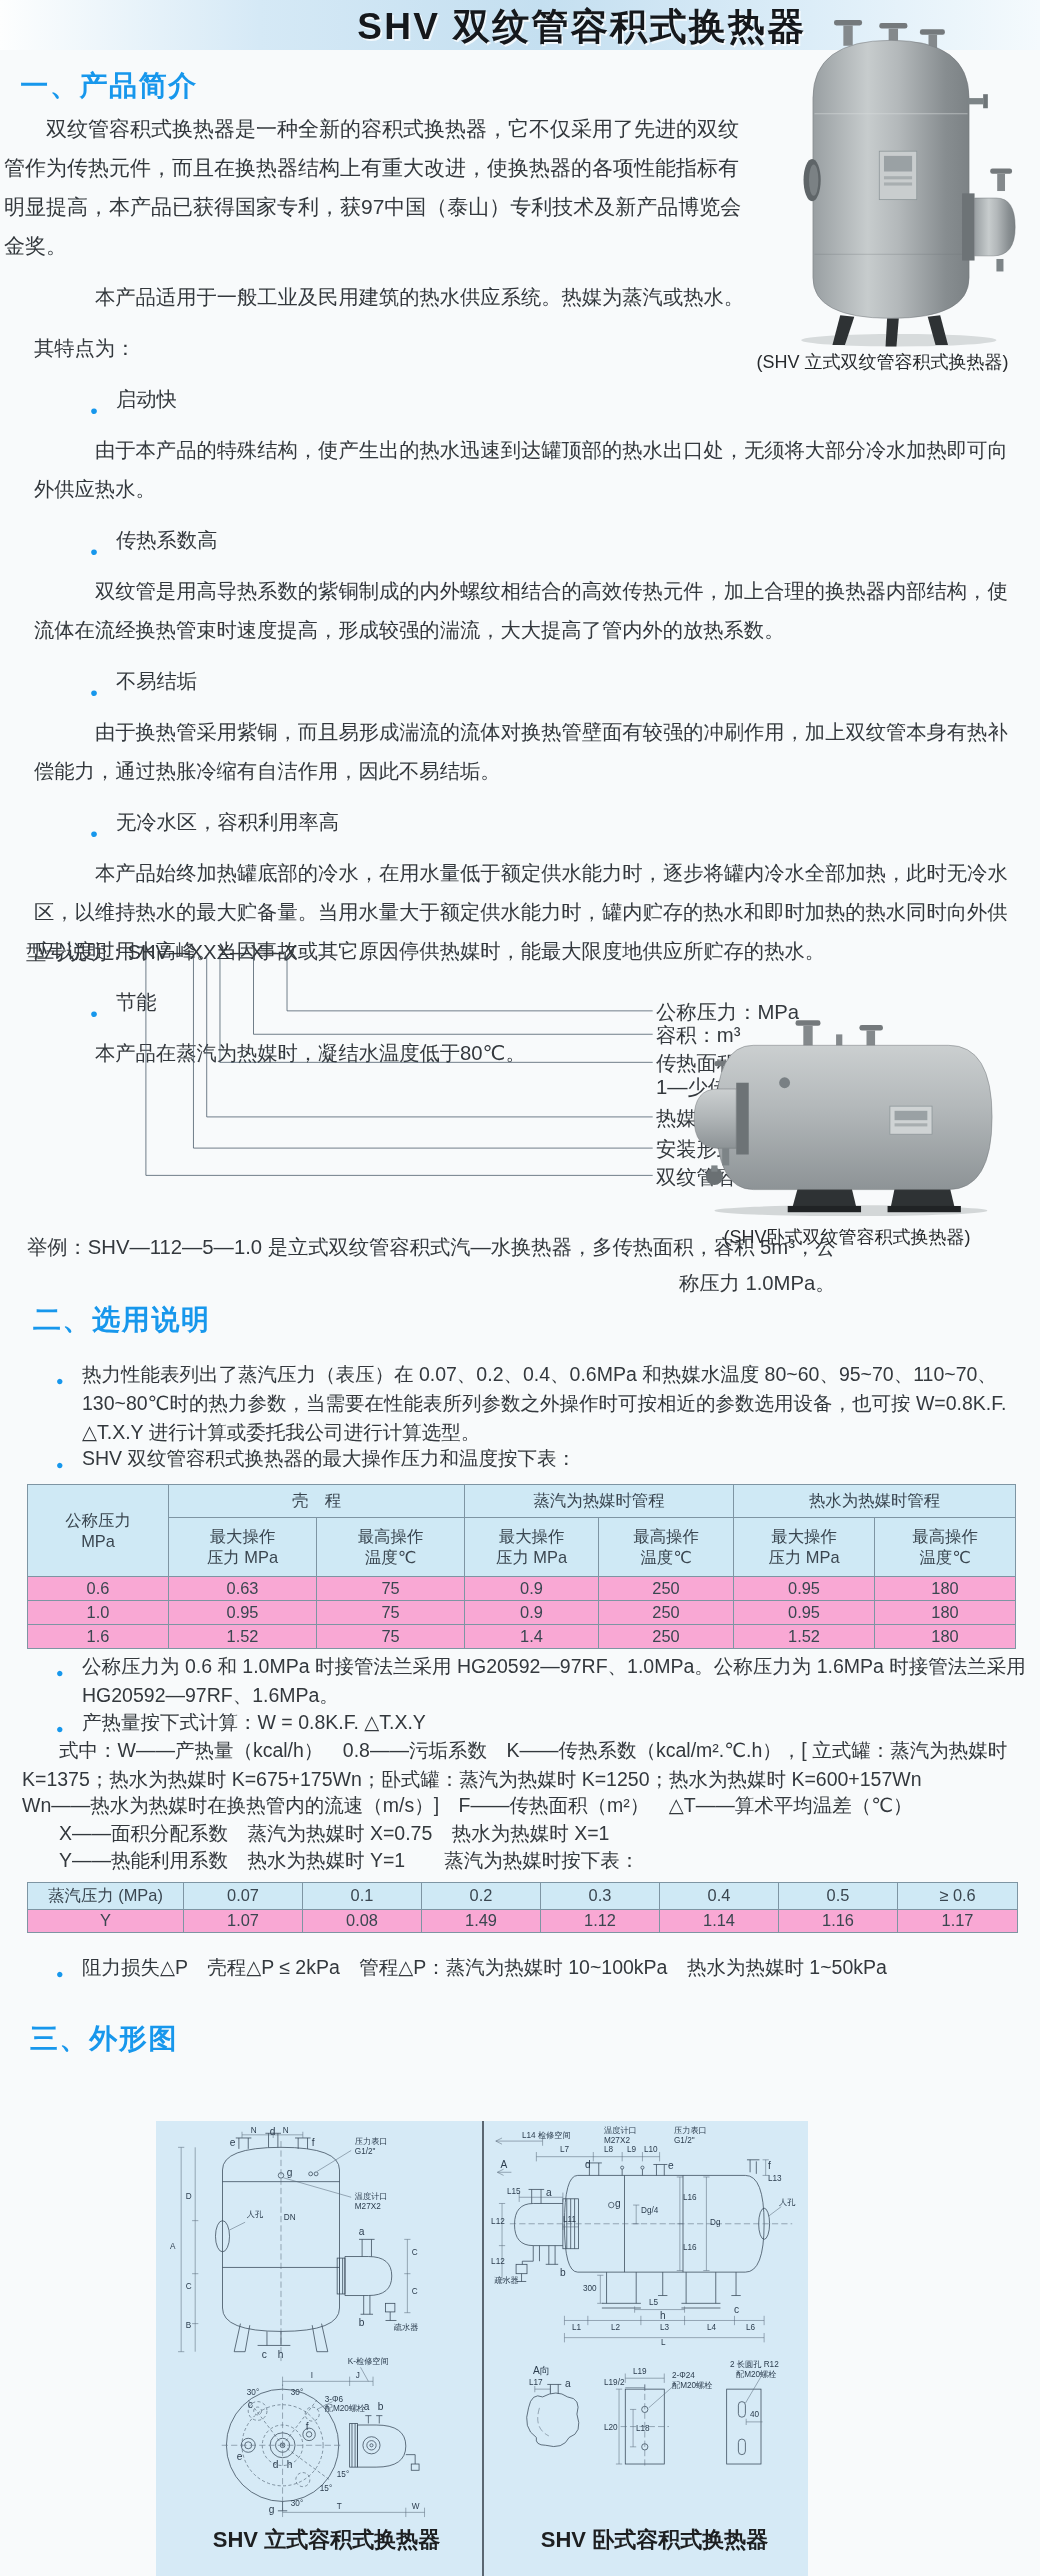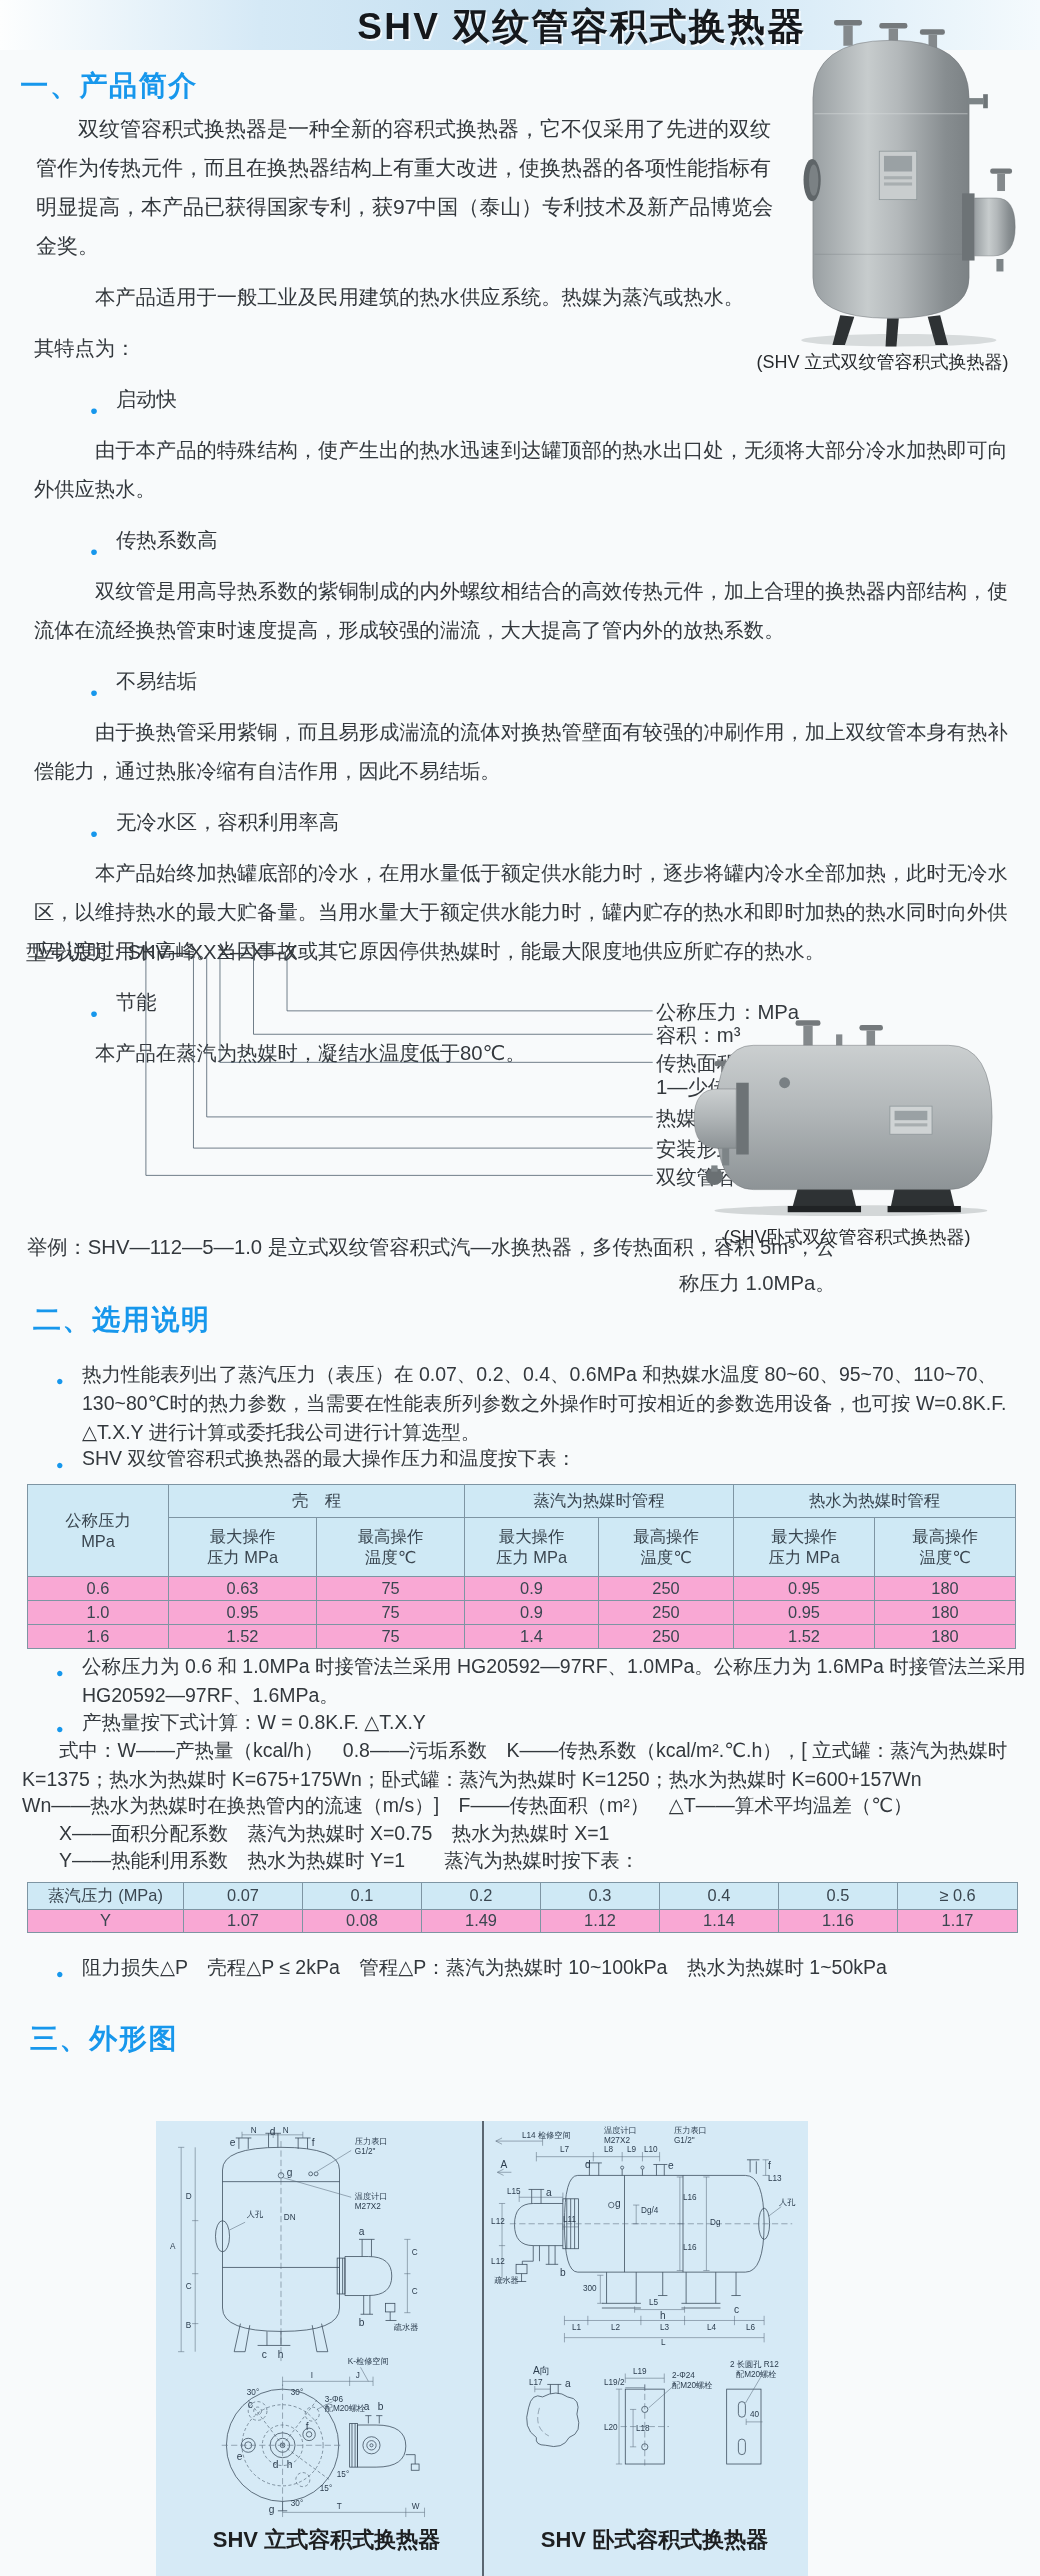--- a/index.html
+++ b/index.html
@@ -7,21 +7,21 @@
         font-family:"Liberation Sans","DejaVu Sans",sans-serif;overflow:hidden;}
   
   .titleband{position:absolute;left:0;top:0;width:1040px;height:50px;
      background:linear-gradient(90deg,#fdfefe 0%,#d5e9f6 25%,#c4dff0 52%,#dcedf8 78%,#f4fafd 100%);}
   .pagetitle{position:absolute;left:297px;top:1.6px;width:570px;text-align:center;
      font-size:37px;font-weight:900;color:#15181c;letter-spacing:2.3px;
      text-shadow:1.6px 1.6px 0 rgba(255,255,255,.75);} 
   .h-blue{position:absolute;font-size:28px;font-weight:900;color:#1797ec;letter-spacing:1.6px;}
   
   .txt{position:absolute;color:#33383d;}
-  #blockA{left:36px;top:109px;width:742px;font-size:21px;line-height:39px;}
+  #blockA{left:4px;top:109px;width:742px;font-size:21px;line-height:39px;}
   #blockA p{margin:0;text-indent:42px;}
   #blockB{left:22px;top:266px;width:1001px;font-size:20.3px;line-height:39px;}
   #blockB p{margin:12px;}
   .para{text-indent:61px;}
   .btitle{position:relative;padding-left:82px;}
   .dot{position:absolute;left:56px;top:11px;font-size:13.3px;color:#1797ec;}
   
   #modelbox{left:22px;top:929px;width:1001px;height:269px;font-size:20.3px;line-height:39px;}
   #modelbox .mline{margin:4px;}
   .callout{position:absolute;left:634px;white-space:nowrap;line-height:23.4px;}

